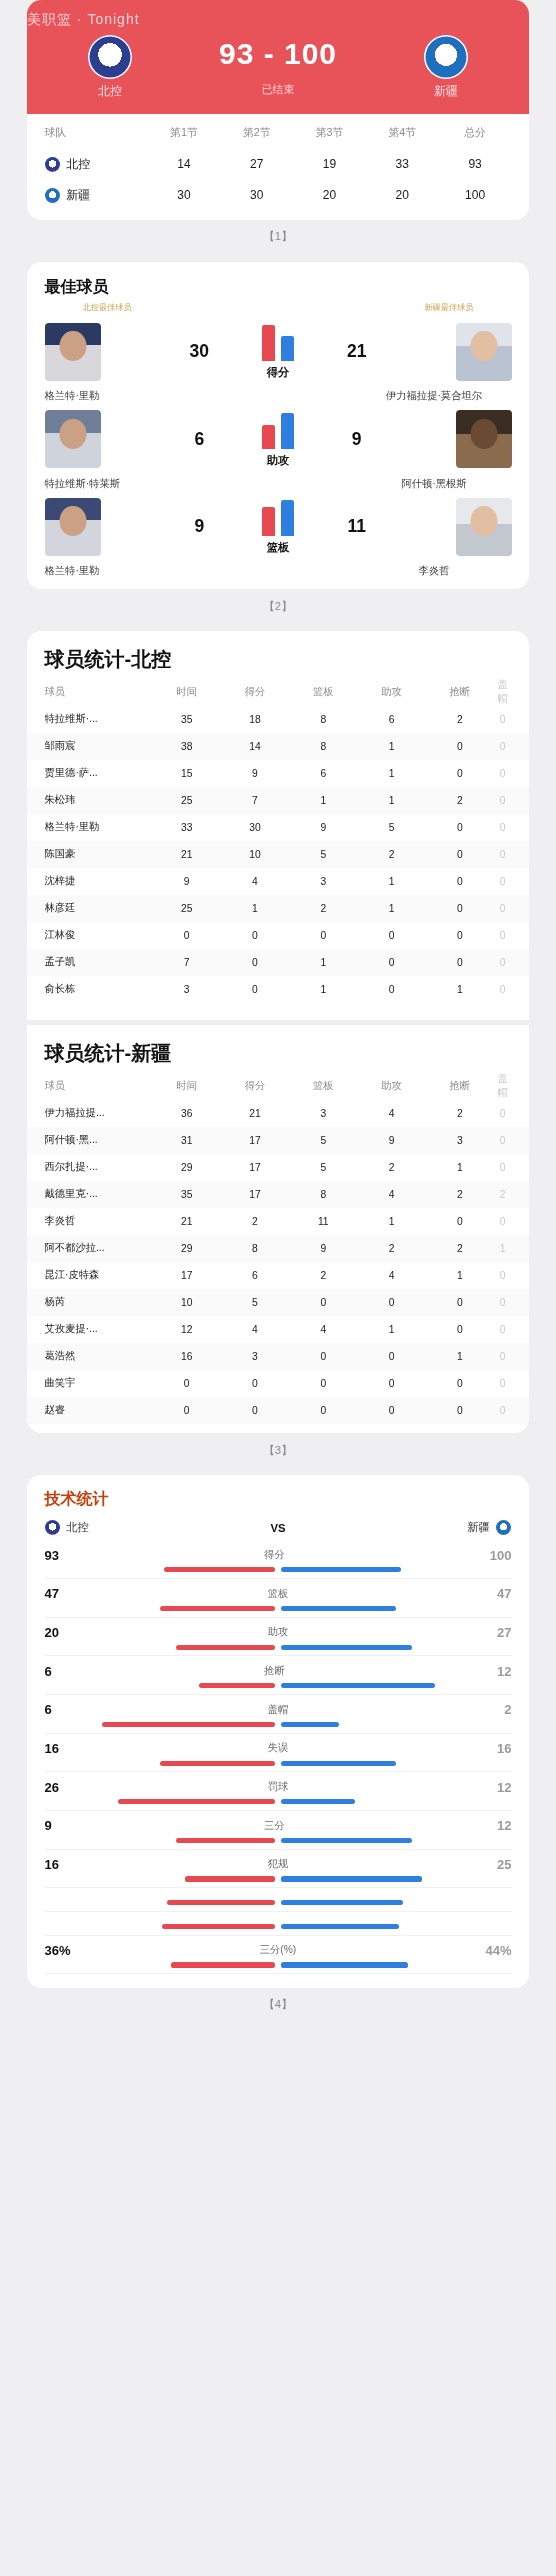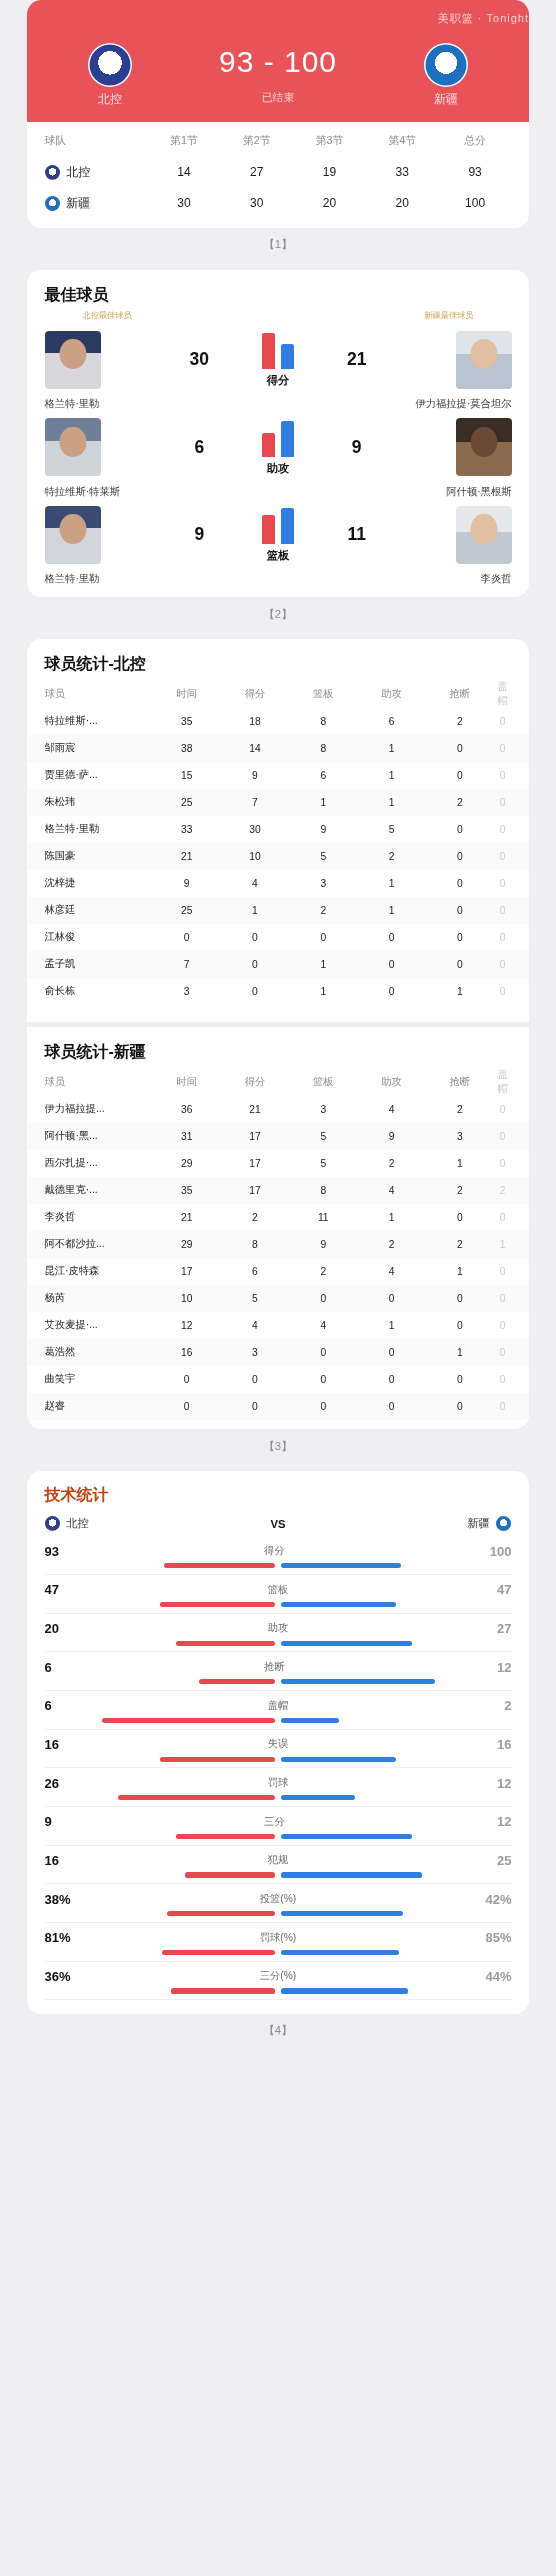--- a/index.html
+++ b/index.html
@@ -3,29 +3,29 @@
 <meta charset="utf-8">
 <style>
   html,body{margin:0;padding:0;background:#efeff1;}
   body{width:556px;font-family:"Liberation Sans","DejaVu Sans",sans-serif;-webkit-font-smoothing:antialiased;}
   .page{width:556px;box-sizing:border-box;padding:0 27px;}
   .card{background:#ffffff;border-radius:14.4px;overflow:hidden;margin-bottom:5.2px;}
   .sectlabel{text-align:center;color:#8a8a90;font-size:11.3px;margin:9.3px 0 17.5px;}
 
   
   .sb-top{background:#e8535a;padding:11.3px 0 13.4px;position:relative;}
-  .sb-league{text-align:right;color:#ffd9da;font-size:11px;letter-spacing:1px;opacity:.95;margin-bottom:17px;}
+  .sb-league{text-align:left;color:#ffd9da;font-size:14px;letter-spacing:1px;opacity:.95;margin-bottom:6px;}
   .sb-row{display:flex;align-items:center;justify-content:space-between;padding:0 24px;}
   .sb-team{width:118px;text-align:center;}
   .sb-logo{width:44px;height:44px;margin:0 auto 4.1px;border-radius:50%;position:relative;}
   .logo-bj{background:radial-gradient(circle at 50% 45%,#ffffff 0 36%,#2c3e8f 36% 70%,#e8535a 70% 100%);box-shadow:inset 0 0 0 1.5px #fff;}
   .logo-xj{background:radial-gradient(circle at 50% 45%,#ffffff 0 34%,#1f6fbf 34% 72%,#e8535a 72% 100%);box-shadow:inset 0 0 0 1.5px #fff;}
   .sb-tname{color:#ffe2e3;font-size:12px;}
   .sb-mid{flex:1;text-align:center;}
-  .sb-score{color:#ffffff;font-size:30px;font-weight:normal;letter-spacing:1px;line-height:1;}
+  .sb-score{color:#ffffff;font-size:30px;font-weight:bold;letter-spacing:1px;line-height:1;}
   .sb-status{color:#ffd2d4;font-size:10.8px;margin-top:14px;}
 
   .qtable{padding:3.1px 0 9.3px;}
   .qhead,.qrow{display:flex;align-items:center;padding:0 17.5px;}
   .qhead{height:32px;color:#8a8a90;font-size:10.8px;}
   .qrow{height:31px;font-size:12px;color:#1a1a1a;}
   .qname{width:103px;display:flex;align-items:center;gap:6.2px;}
   .qdot{width:15.5px;height:15.5px;border-radius:50%;flex:none;}
   .qdot.bj{background:radial-gradient(circle at 50% 45%,#fff 0 34%,#2c3e8f 34% 70%,#e8535a 70% 100%);}
   .qdot.xj{background:radial-gradient(circle at 50% 45%,#fff 0 32%,#1f6fbf 32% 72%,#e8535a 72% 100%);}
@@ -50,25 +50,25 @@
   .bp-mid{flex:1;display:flex;align-items:center;justify-content:center;gap:8.2px;}
   .bp-num{font-size:17.5px;font-weight:bold;color:#111;width:40px;text-align:center;}
   .bars{width:101px;display:flex;flex-direction:column;gap:0;align-items:center;}
   .barpair{display:flex;align-items:flex-end;justify-content:center;gap:6.2px;height:38px;}
   .bar{width:13.4px;border-radius:2.1px 2.1px 0 0;}
   .bar.red{background:#e8484f;}
   .bar.blue{background:#2f7fe0;}
   .bp-stat{font-size:11.3px;color:#111;font-weight:bold;margin-top:4.1px;text-align:center;}
   .bp-names{display:flex;justify-content:space-between;padding:3.1px 0 0;font-size:10.3px;color:#3a3a3e;}
   .bp-names span{width:155px;}
-  .bp-names .right{text-align:right;}
+  .bp-names .right{text-align:center;}
 
   
   .ps{padding:14.4px 0 9.3px;}
-  .ps-title{font-size:16px;font-weight:bold;color:#111;padding:0 17.5px 5.2px;}
+  .ps-title{font-size:20px;font-weight:bold;color:#111;padding:0 17.5px 5.2px;}
   .ps-head,.ps-row{display:flex;align-items:center;padding:0 17.5px;font-size:10.3px;}
   .ps-head{height:28px;color:#8a8a90;}
   .ps-row{height:27px;color:#1a1a1a;}
   .ps-row:nth-child(even){background:#fafafb;}
   .c-name{width:108px;overflow:hidden;white-space:nowrap;text-overflow:ellipsis;}
   .c-v{flex:1;text-align:center;}
   .c-cut{width:17.5px;text-align:center;color:#c9c9cf;}
   .divider{height:5.2px;background:#efeff1;margin:8.2px 0 0;}
 
   
@@ -624,40 +624,30 @@
             <div class="ts-bars">
               <div class="ts-half l">
                 <div class="tbar red" style="width:39%"></div>
               </div>
               <div class="ts-half r">
                 <div class="tbar blue" style="width:61%"></div>
               </div>
             </div>
           </div>
           <div class="ts-row">
-            <div class="ts-vals">
-              <span>38%</span>
-              <span class="ts-label">投篮(%)</span>
-              <span class="right">42%</span>
-            </div>
             <div class="ts-bars">
               <div class="ts-half l">
                 <div class="tbar red" style="width:47%"></div>
               </div>
               <div class="ts-half r">
                 <div class="tbar blue" style="width:53%"></div>
               </div>
             </div>
           </div>
           <div class="ts-row">
-            <div class="ts-vals">
-              <span>81%</span>
-              <span class="ts-label">罚球(%)</span>
-              <span class="right">85%</span>
-            </div>
             <div class="ts-bars">
               <div class="ts-half l">
                 <div class="tbar red" style="width:49%"></div>
               </div>
               <div class="ts-half r">
                 <div class="tbar blue" style="width:51%"></div>
               </div>
             </div>
           </div>
           <div class="ts-row">

